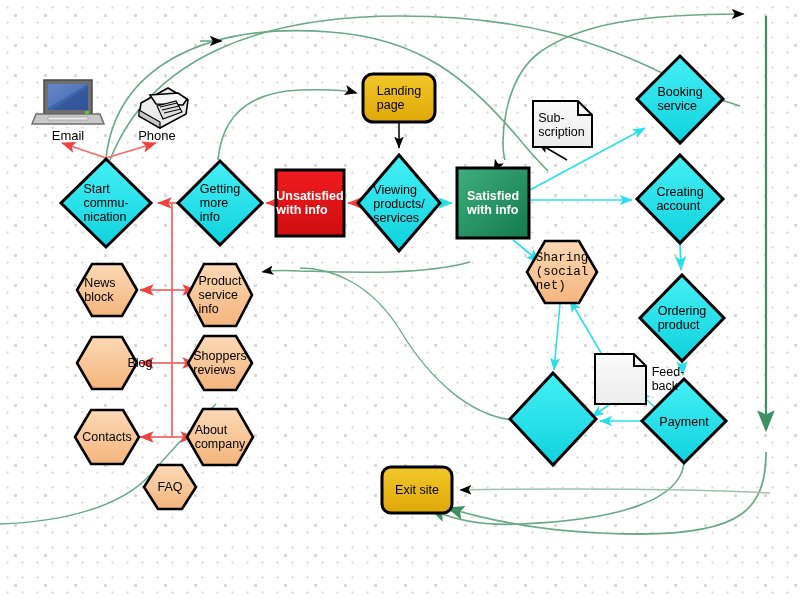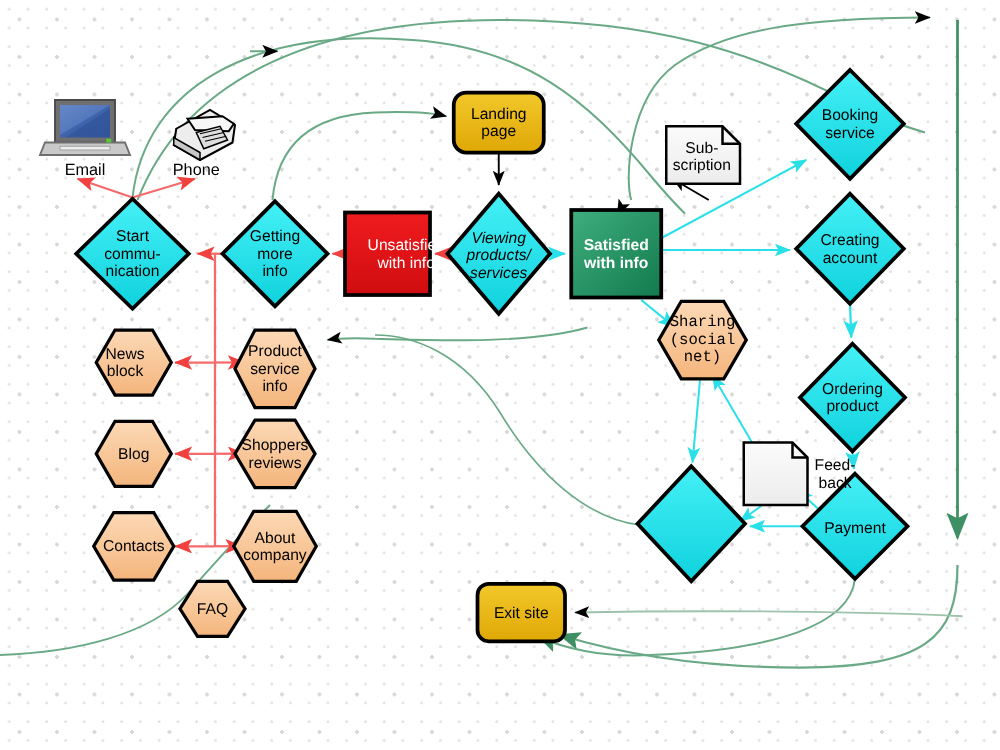--- a/index.html
+++ b/index.html
@@ -24,36 +24,35 @@
     position: absolute;
     left: 0; top: 0;
     width: 800px;
     height: 600px;
   }
   .nodelabel {
     position: absolute;
     display: flex;
     align-items: center;
     justify-content: center;
-    text-align: center;
     font-family: "Liberation Sans", sans-serif;
     font-size: 12.5px;
     line-height: 14px;
     color: #000000;
     pointer-events: none;
     white-space: pre-line;
   }
   .iconlabel {
     position: absolute;
     font-family: "Liberation Sans", sans-serif;
     font-size: 13px;
     color: #000000;
     text-align: center;
   }
-  .white-bold { color: #ffffff; font-weight: normal; margin-left: 15px; }
+  .white-bold { color: #ffffff; font-weight: bold; }
   .white-plain { color: #ffffff; }
 </style>
 </head>
 <body>
 
 <div id="canvas">
 
   <svg id="svgroot" viewBox="0 0 800 600">
     <defs>
       <linearGradient id="gCyan" x1="0" y1="0" x2="0" y2="1">
@@ -329,21 +328,21 @@
   </svg>
 
   <div class="nodelabel" style="left:61px;top:177px;width:90px;height:52px;">Start
 commu-
 nication</div>
   <div class="nodelabel" style="left:180px;top:178px;width:80px;height:50px;">Getting
 more
 info</div>
   <div class="nodelabel white-bold" style="left:276px;top:186px;width:68px;height:34px;">Unsatisfied
 with info</div>
-  <div class="nodelabel" style="left:357px;top:181px;width:84px;height:46px;font-style:italic;">Viewing
+  <div class="nodelabel" style="left:357px;top:181px;width:84px;height:46px;">Viewing
 products/
 services</div>
   <div class="nodelabel" style="left:363px;top:83px;width:72px;height:30px;">Landing
 page</div>
   <div class="nodelabel white-plain" style="left:457px;top:186px;width:72px;height:34px;font-weight:bold;">Satisfied
 with info</div>
   <div class="nodelabel" style="left:533px;top:109px;width:57px;height:32px;">Sub-
 scription</div>
   <div class="nodelabel" style="left:640px;top:83px;width:80px;height:32px;">Booking
 service</div>
@@ -356,21 +355,21 @@
 (social
 net)</div>
   <div class="nodelabel" style="left:596px;top:363px;width:48px;height:32px;padding-left:48px;">Feed-
 back</div>
   <div class="nodelabel" style="left:382px;top:482px;width:70px;height:16px;">Exit site</div>
   <div class="nodelabel" style="left:70px;top:275px;width:60px;height:30px;">News
 block</div>
   <div class="nodelabel" style="left:188px;top:273px;width:64px;height:44px;">Product
 service
 info</div>
-  <div class="nodelabel" style="left:77px;top:355px;width:60px;height:16px;">Blog</div>
+  <div class="nodelabel" style="left:77px;top:355px;width:60px;height:16px;padding-left:33px;">Blog</div>
   <div class="nodelabel" style="left:186px;top:348px;width:68px;height:30px;">Shoppers
 reviews</div>
   <div class="nodelabel" style="left:73px;top:429px;width:68px;height:16px;">Contacts</div>
   <div class="nodelabel" style="left:186px;top:422px;width:68px;height:30px;">About
 company</div>
   <div class="nodelabel" style="left:144px;top:479px;width:52px;height:16px;">FAQ</div>
 
   <div class="iconlabel" style="left:36px;top:128px;width:64px;">Email</div>
   <div class="iconlabel" style="left:124px;top:128px;width:66px;">Phone</div>
 

